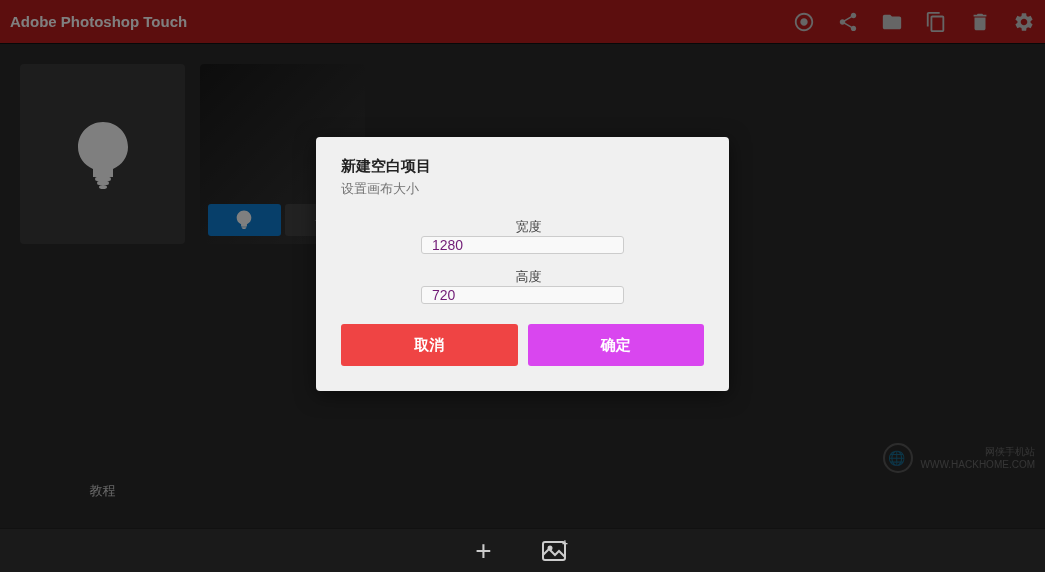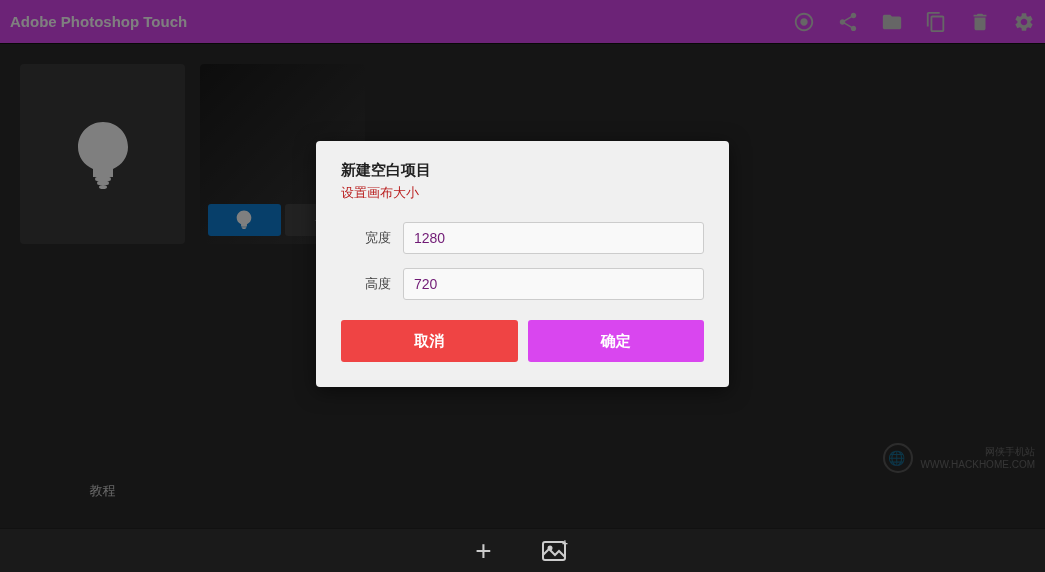--- a/index.html
+++ b/index.html
@@ -9,21 +9,21 @@
       background-color: #2b2b2b;
       font-family: Arial, sans-serif;
       overflow: hidden;
       position: relative;
     }
 
     
     #header {
       width: 100%;
       height: 44px;
-      background-color: #d946ef;
+      background-color: #b91c1c;
       display: flex;
       align-items: center;
       justify-content: space-between;
       padding: 0 10px;
       border-bottom: 1px solid #111;
     }
     #header-title {
       color: #ffffff;
       font-size: 15px;
       font-weight: bold;
@@ -193,27 +193,28 @@
       box-shadow: 0 4px 20px rgba(0,0,0,0.5);
     }
     #dialog-title {
       font-size: 15px;
       font-weight: bold;
       color: #222;
       margin-bottom: 4px;
     }
     #dialog-subtitle {
       font-size: 13px;
-      color: #b91c1c;
+      color: #737373;
       margin-bottom: 20px;
     }
     .form-row {
       display: flex;
       align-items: center;
       margin-bottom: 14px;
+      flex-direction: column;
     }
     .form-label {
       width: 50px;
       font-size: 13px;
       color: #444;
       text-align: right;
       margin-right: 12px;
     }
     .form-input {
       flex: 1;

